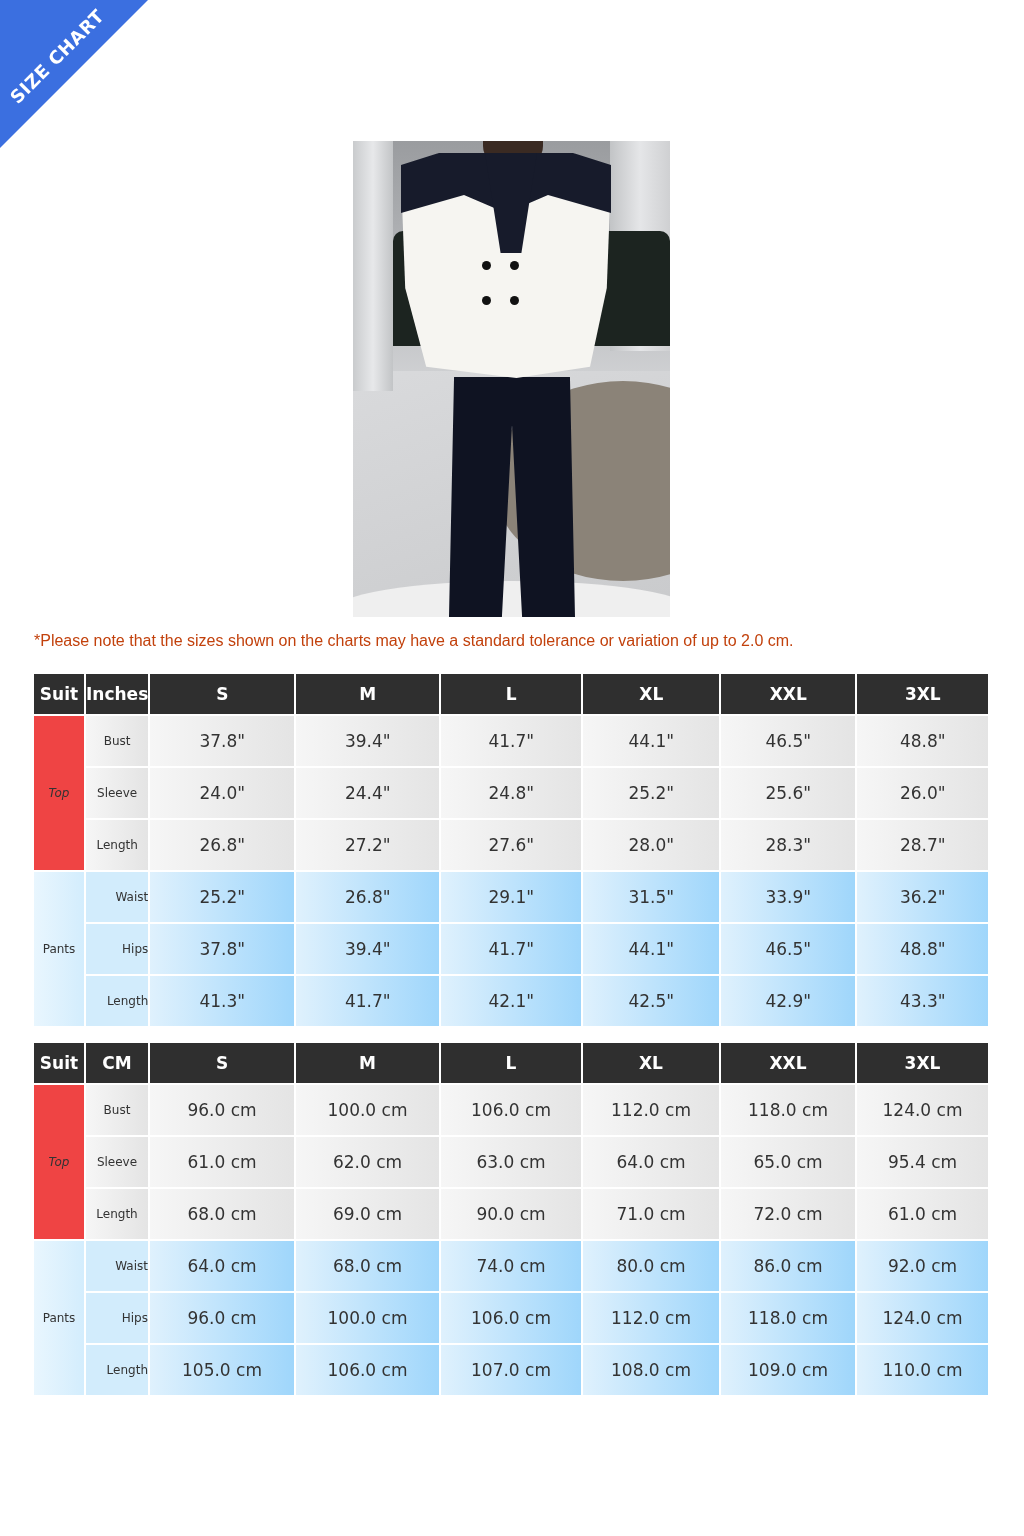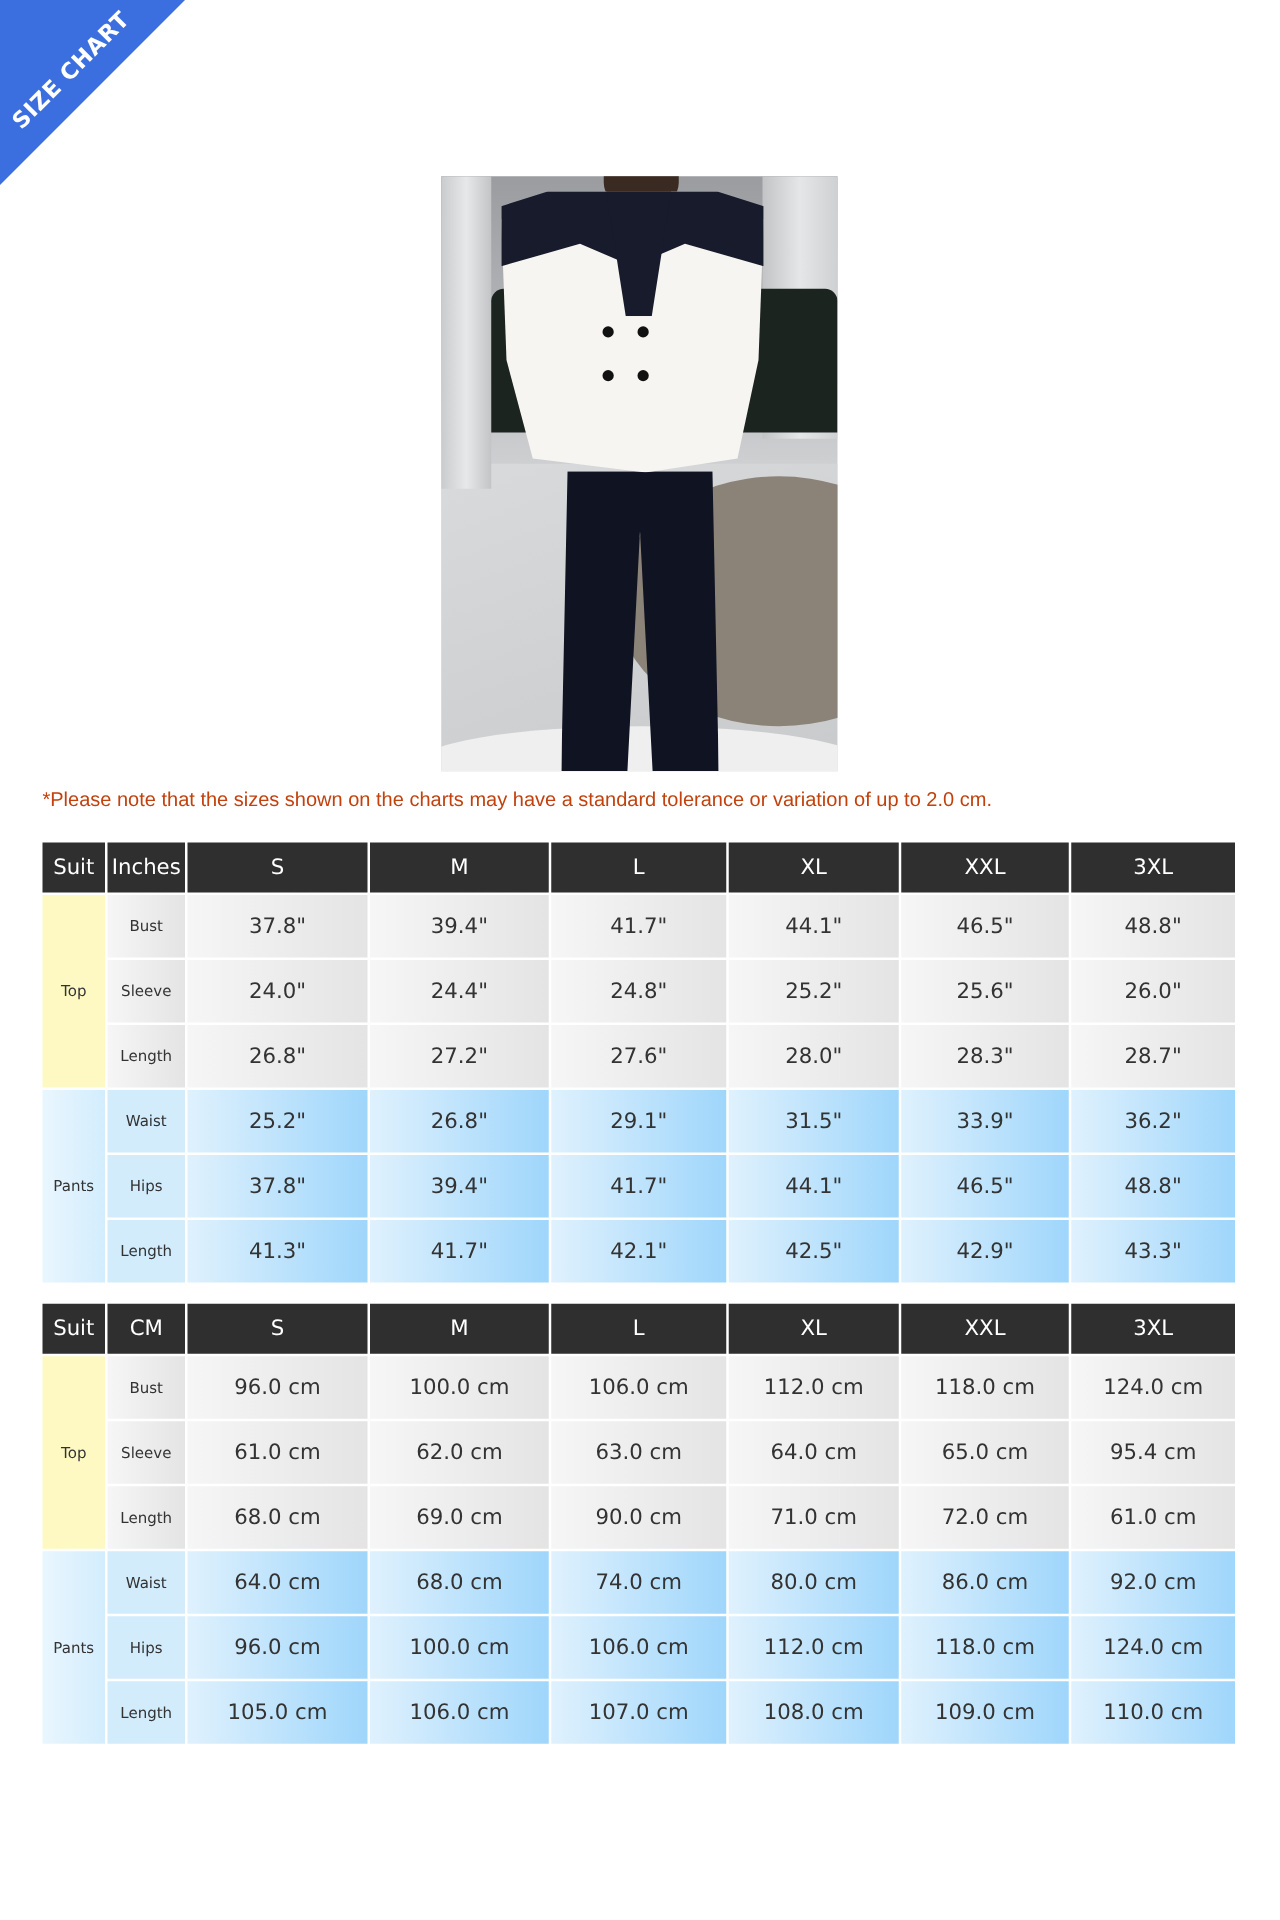--- a/index.html
+++ b/index.html
@@ -49,33 +49,33 @@
     font-family: "Liberation Sans", sans-serif; white-space: nowrap;
   }
 
   table.size-table {
     position: absolute; left: 32px; border-collapse: separate; border-spacing: 2px;
     table-layout: fixed;
   }
   table.size-table.t1 { top: 672px; }
   table.size-table.t2 { top: 1041px; }
   .size-table th {
-    background: #2f2f2f; color: #fff; font-weight: normal; font-size: 17px; height: 40px;
+    background: #2f2f2f; color: #fff; font-weight: bold; font-size: 17px; height: 40px;
     text-align: center; font-family: "DejaVu Sans", sans-serif;
   }
   .size-table td {
     height: 50px; text-align: center; font-size: 17px; color: #333;
     font-family: "DejaVu Sans", sans-serif;
   }
   .size-table td.group-label, .size-table td.measure-label { font-size: 12px; }
   .size-table tr.top-row td { background: linear-gradient(90deg, #f6f6f6, #e4e4e4); }
-  .size-table tr.top-row td.group-label { background: #fef9c3; }
+  .size-table tr.top-row td.group-label { background: #ef4444; font-style: italic; }
   .size-table tr.pants-row td { background: linear-gradient(90deg, #dff1fd, #9fd6fb); }
   .size-table tr.pants-row td.group-label { background: linear-gradient(90deg, #e9f6fe, #d3edfd); text-align: center; }
-  .size-table tr.pants-row td.measure-label { background: #d2ecfc; }
+  .size-table tr.pants-row td.measure-label { background: #d2ecfc; text-align: right; }
   col.c-suit { width: 50px; }
   col.c-meas { width: 62px; }
   col.c-s { width: 144px; }
   col.c-m { width: 143px; }
   col.c-l { width: 140px; }
   col.c-xl { width: 136px; }
   col.c-xxl { width: 134px; }
   col.c-3xl { width: 131px; }
 </style>
 </head>

